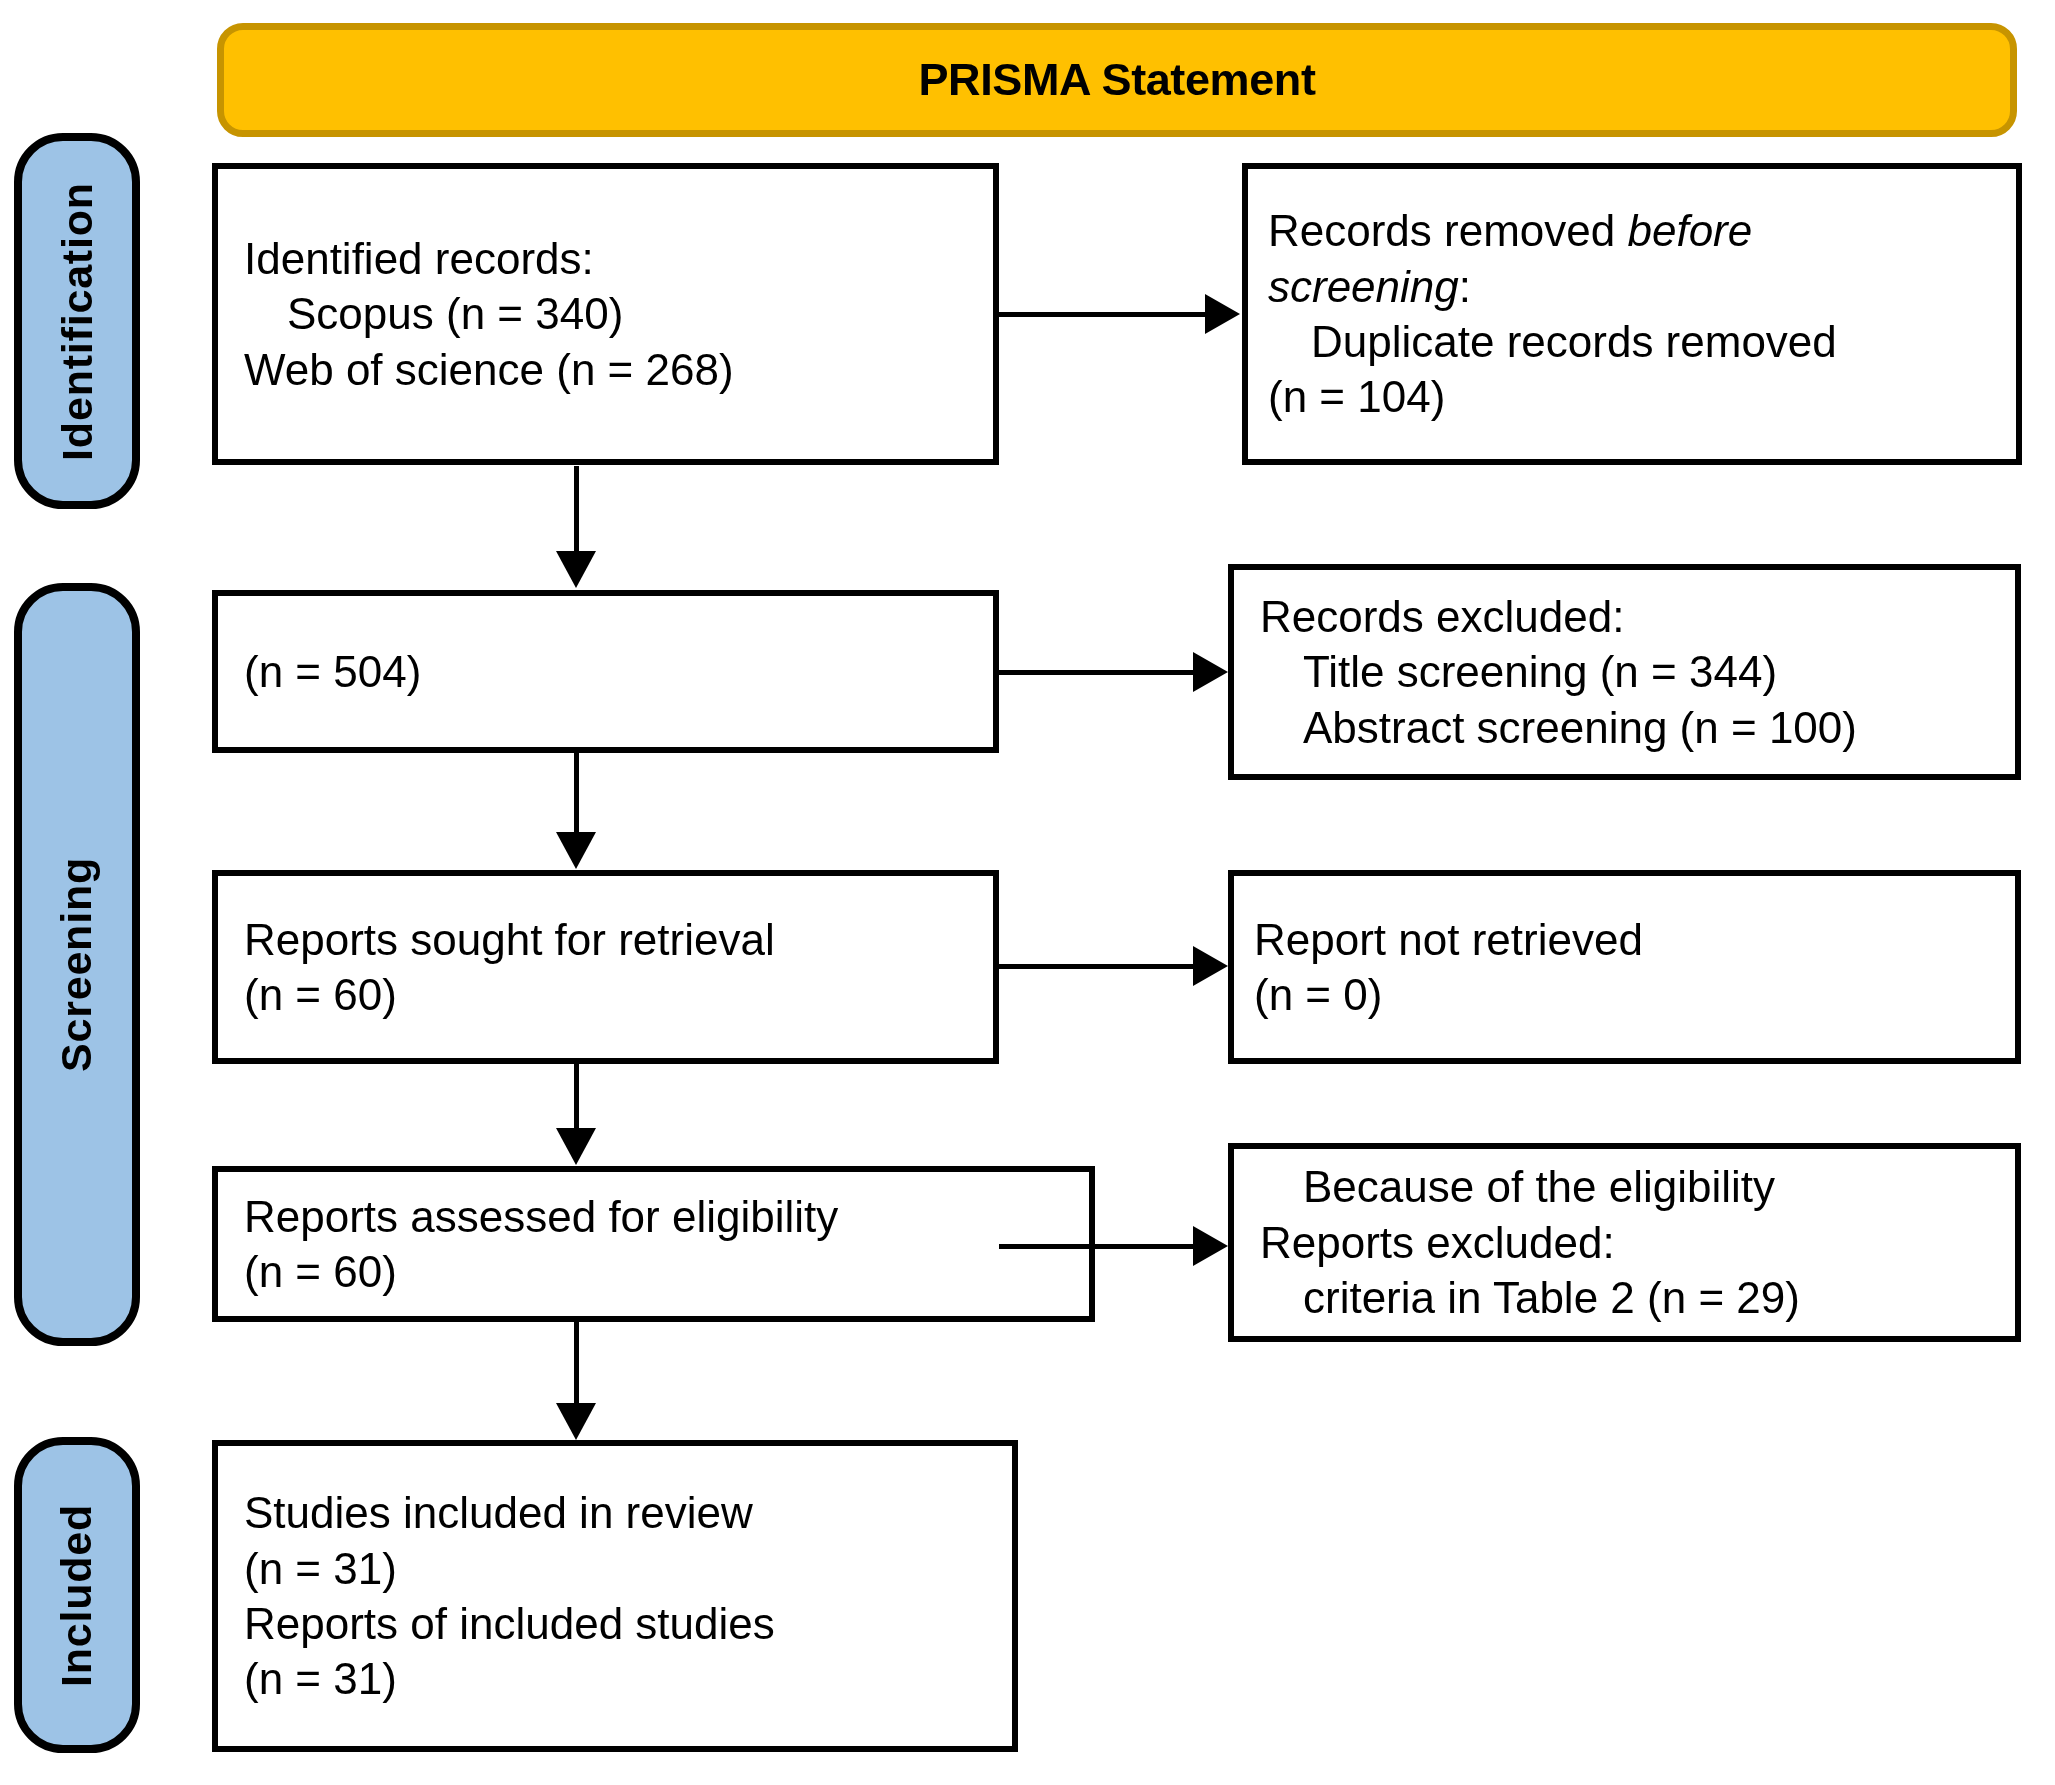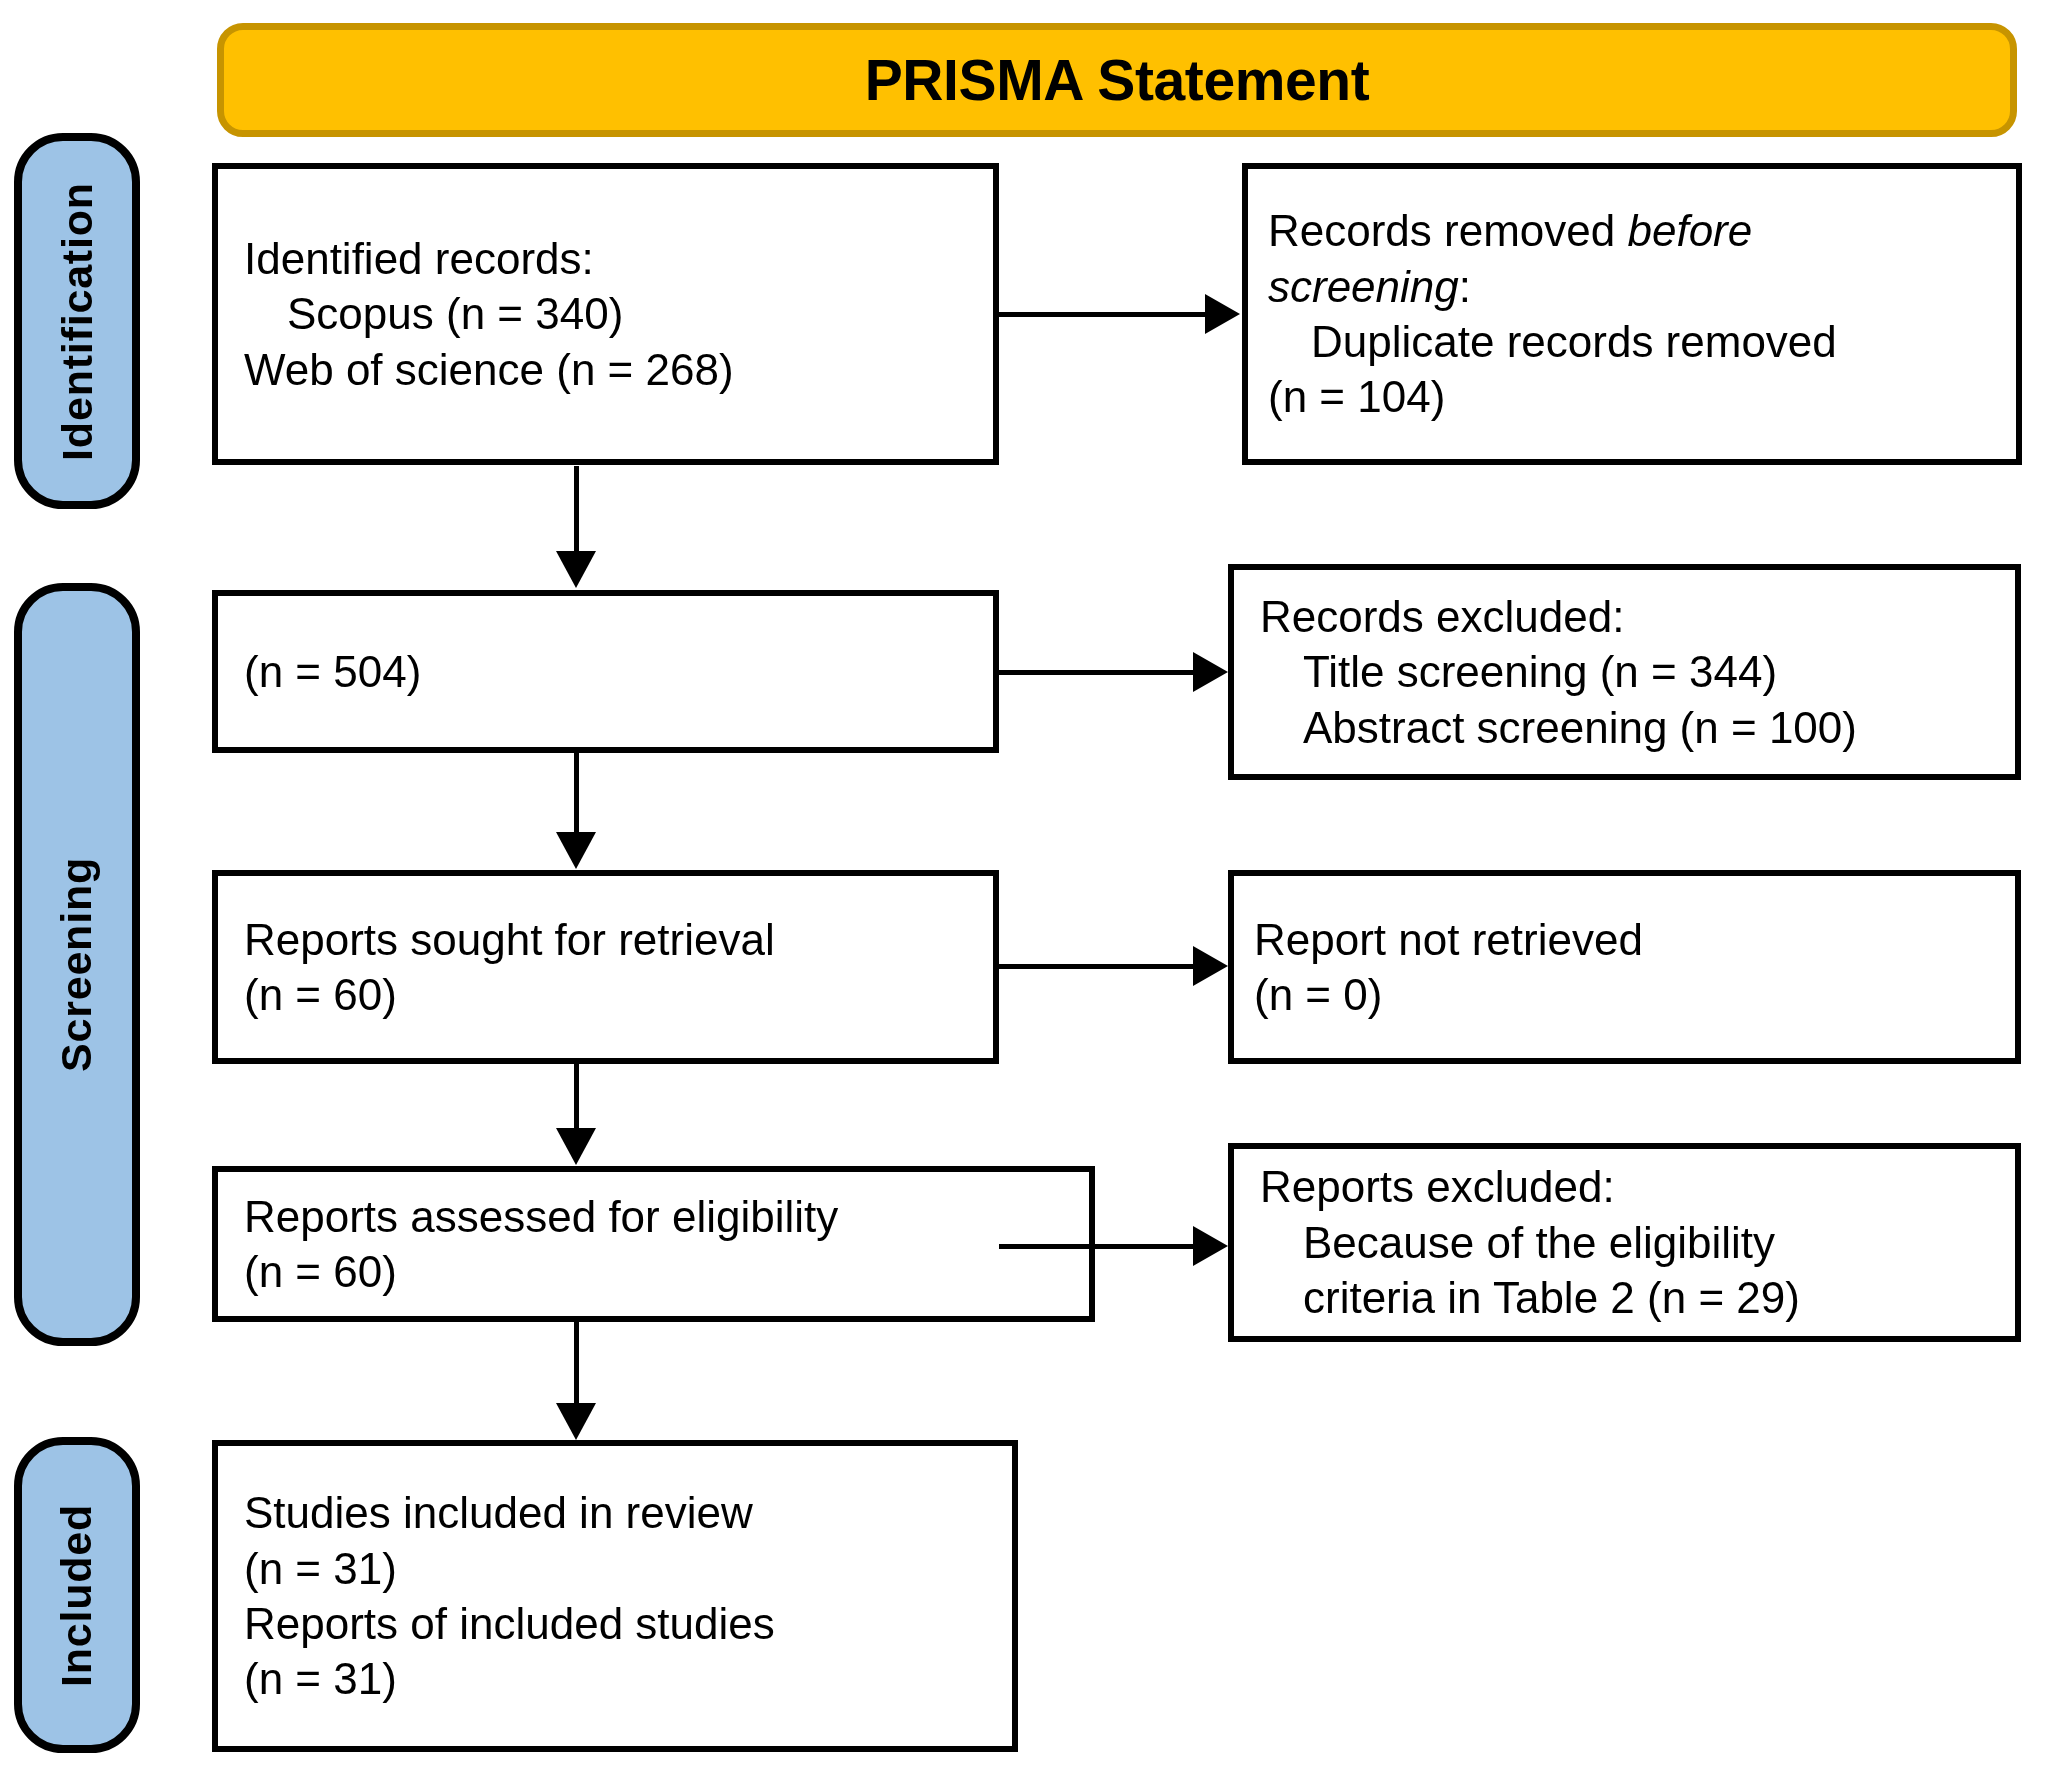--- a/index.html
+++ b/index.html
@@ -27,21 +27,21 @@
     left: 217px; top: 23px;
     width: 1800px; height: 114px;
     background: #FFC000;
     border: 7px solid #C79400;
     border-radius: 26px;
     display: flex;
     align-items: center;
     justify-content: center;
   }
   .banner-title {
-    font-size: 57px;
+    font-size: 45px;
     font-weight: bold;
     color: #000000;
     letter-spacing: -0.4px;
   }
 
   
   .stage {
     position: absolute;
     left: 14px;
     width: 126px;
@@ -184,22 +184,22 @@
     <div class="box-line">Report not retrieved</div>
     <div class="box-line">(n = 0)</div>
   </div>
 
   <div class="box" id="box-assessed">
     <div class="box-line">Reports assessed for eligibility</div>
     <div class="box-line">(n = 60)</div>
   </div>
 
   <div class="box" id="box-reports-excluded">
+    <div class="box-line indent">Because of the eligibility</div>
     <div class="box-line">Reports excluded:</div>
-    <div class="box-line indent">Because of the eligibility</div>
     <div class="box-line indent">criteria in Table 2 (n = 29)</div>
   </div>
 
   <div class="box" id="box-included">
     <div class="box-line">Studies included in review</div>
     <div class="box-line">(n = 31)</div>
     <div class="box-line">Reports of included studies</div>
     <div class="box-line">(n = 31)</div>
   </div>
 

